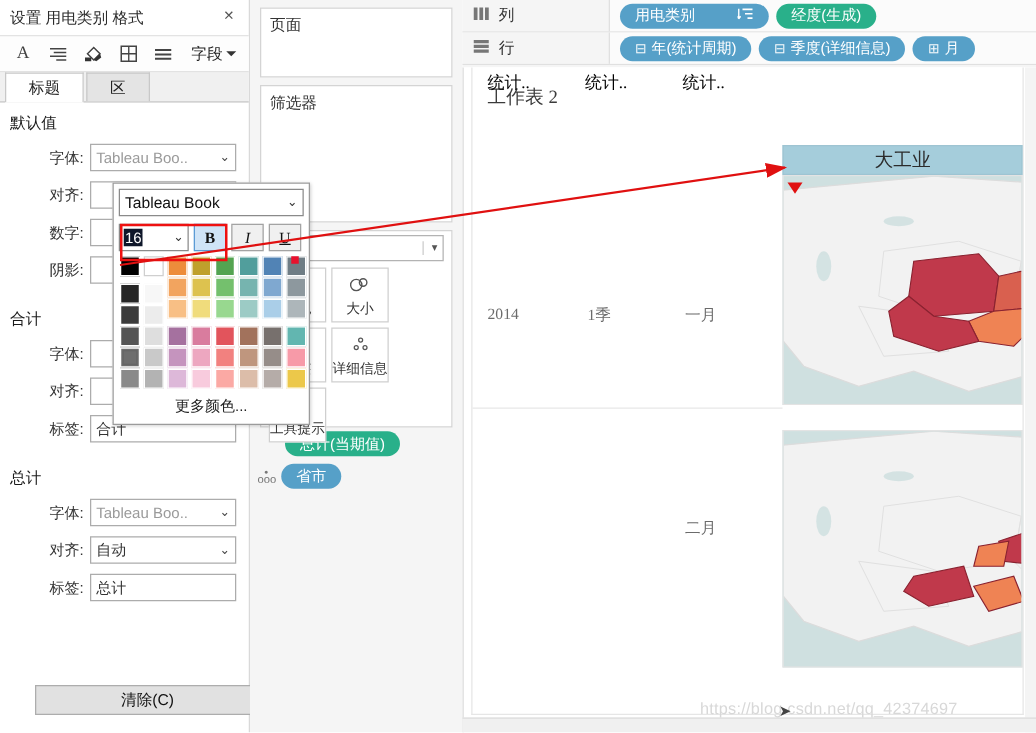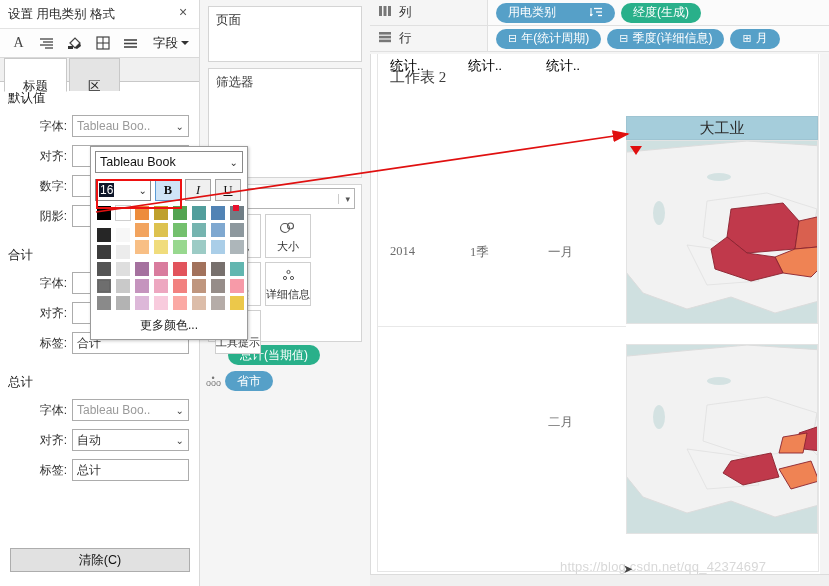--- a/index.html
+++ b/index.html
@@ -31,37 +31,37 @@
     height: 30px; border-top: 1px solid #e3e3e3; border-bottom: 1px solid #d9d9d9;
     display: flex; align-items: center; padding: 0 10px; gap: 11px;
     background: #fdfdfd;
   }
   .tb-icon { width: 17px; height: 17px; display:flex; align-items:center; justify-content:center; color:#444; cursor:pointer; }
   .fmt-fields { margin-left: auto; font-size: 12.5px; color:#222; cursor:pointer; display:flex; align-items:center; gap:3px;}
   .caret-dn { width:0;height:0;border-left:4px solid transparent;border-right:4px solid transparent;border-top:4px solid #333; }
 
   .fmt-tabs { display:flex; height: 24px; border-bottom: 1px solid #c8c8c8; background:#f0f0f0; padding-left: 4px; }
   .fmt-tab {
-    padding: 16px 18px; line-height: 23px; font-size: 12.5px; color:#222;
+    padding: 0 18px; line-height: 23px; font-size: 12.5px; color:#222;
     border: 1px solid #c8c8c8; border-bottom: none; background:#e4e4e4; margin-right:2px; cursor:pointer;
   }
   .fmt-tab.active { background:#ffffff; border-bottom:1px solid #ffffff; margin-bottom:-1px; }
 
   .sec-head { font-size: 12.5px; color:#1a1a1a; font-weight: normal; padding: 8px 0 6px 8px; }
   .frow { display:flex; align-items:center; height:26px; margin-bottom:4px; padding-right: 10px;}
   .frow .lbl { width: 72px; text-align: right; padding-right: 5px; font-size: 12px; color:#333; }
   .fctl {
     flex: 1; height: 22px; border:1px solid #acacac; background:#fff;
     display:flex; align-items:center; padding: 0 4px; font-size:12px; color:#333;
     position: relative;
   }
   .fctl.dim { color: #9a9a9a; }
   .fctl .ch { margin-left:auto; color:#444; font-size:10px; }
   .clear-btn {
-    position:absolute; left: 10px; bottom: 14px; width: 180px; height: 24px;
+    position:absolute; left: 28px; bottom: 14px; width: 180px; height: 24px;
     background:#e1e1e1; border:1px solid #adadad; font-size:12.5px; color:#111;
     display:flex; align-items:center; justify-content:center; cursor:pointer;
   }
 
   
   .font-pop {
     position:absolute; left: 90px; top: 146px; width: 158px;
     background:#ffffff; border:1px solid #9b9b9b; box-shadow: 1px 1px 3px rgba(0,0,0,.22);
     z-index: 60;
   }

